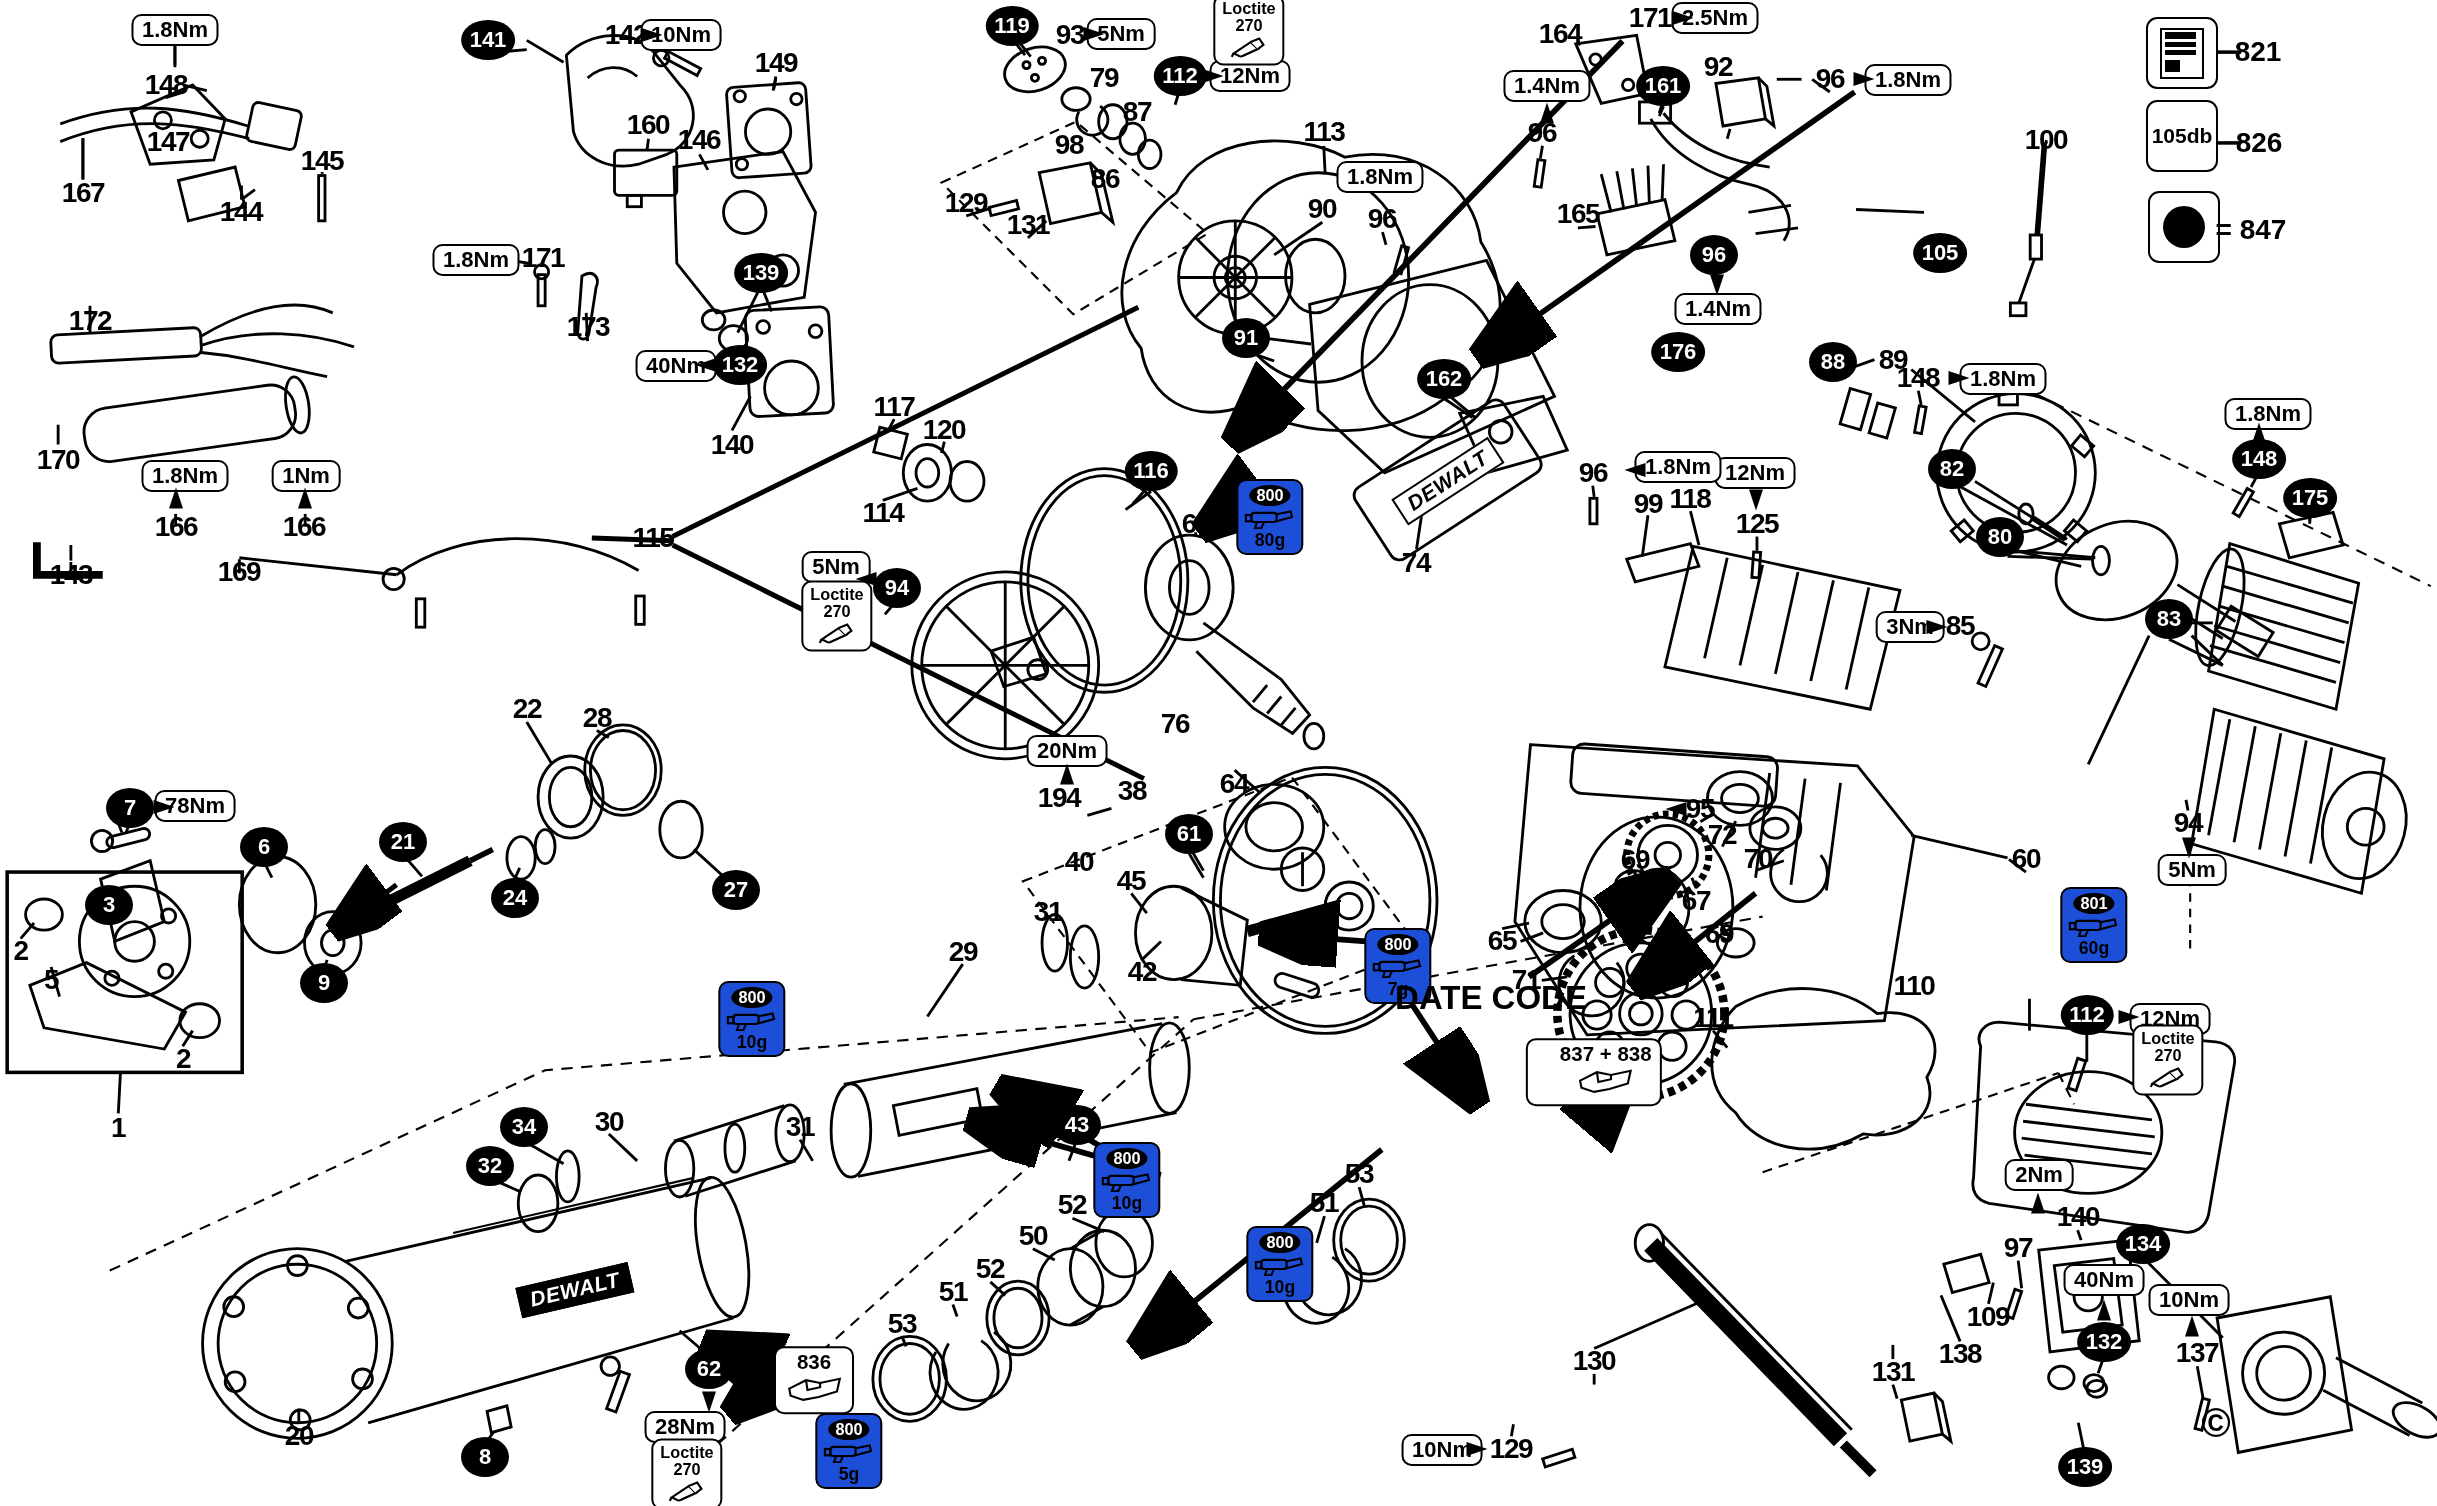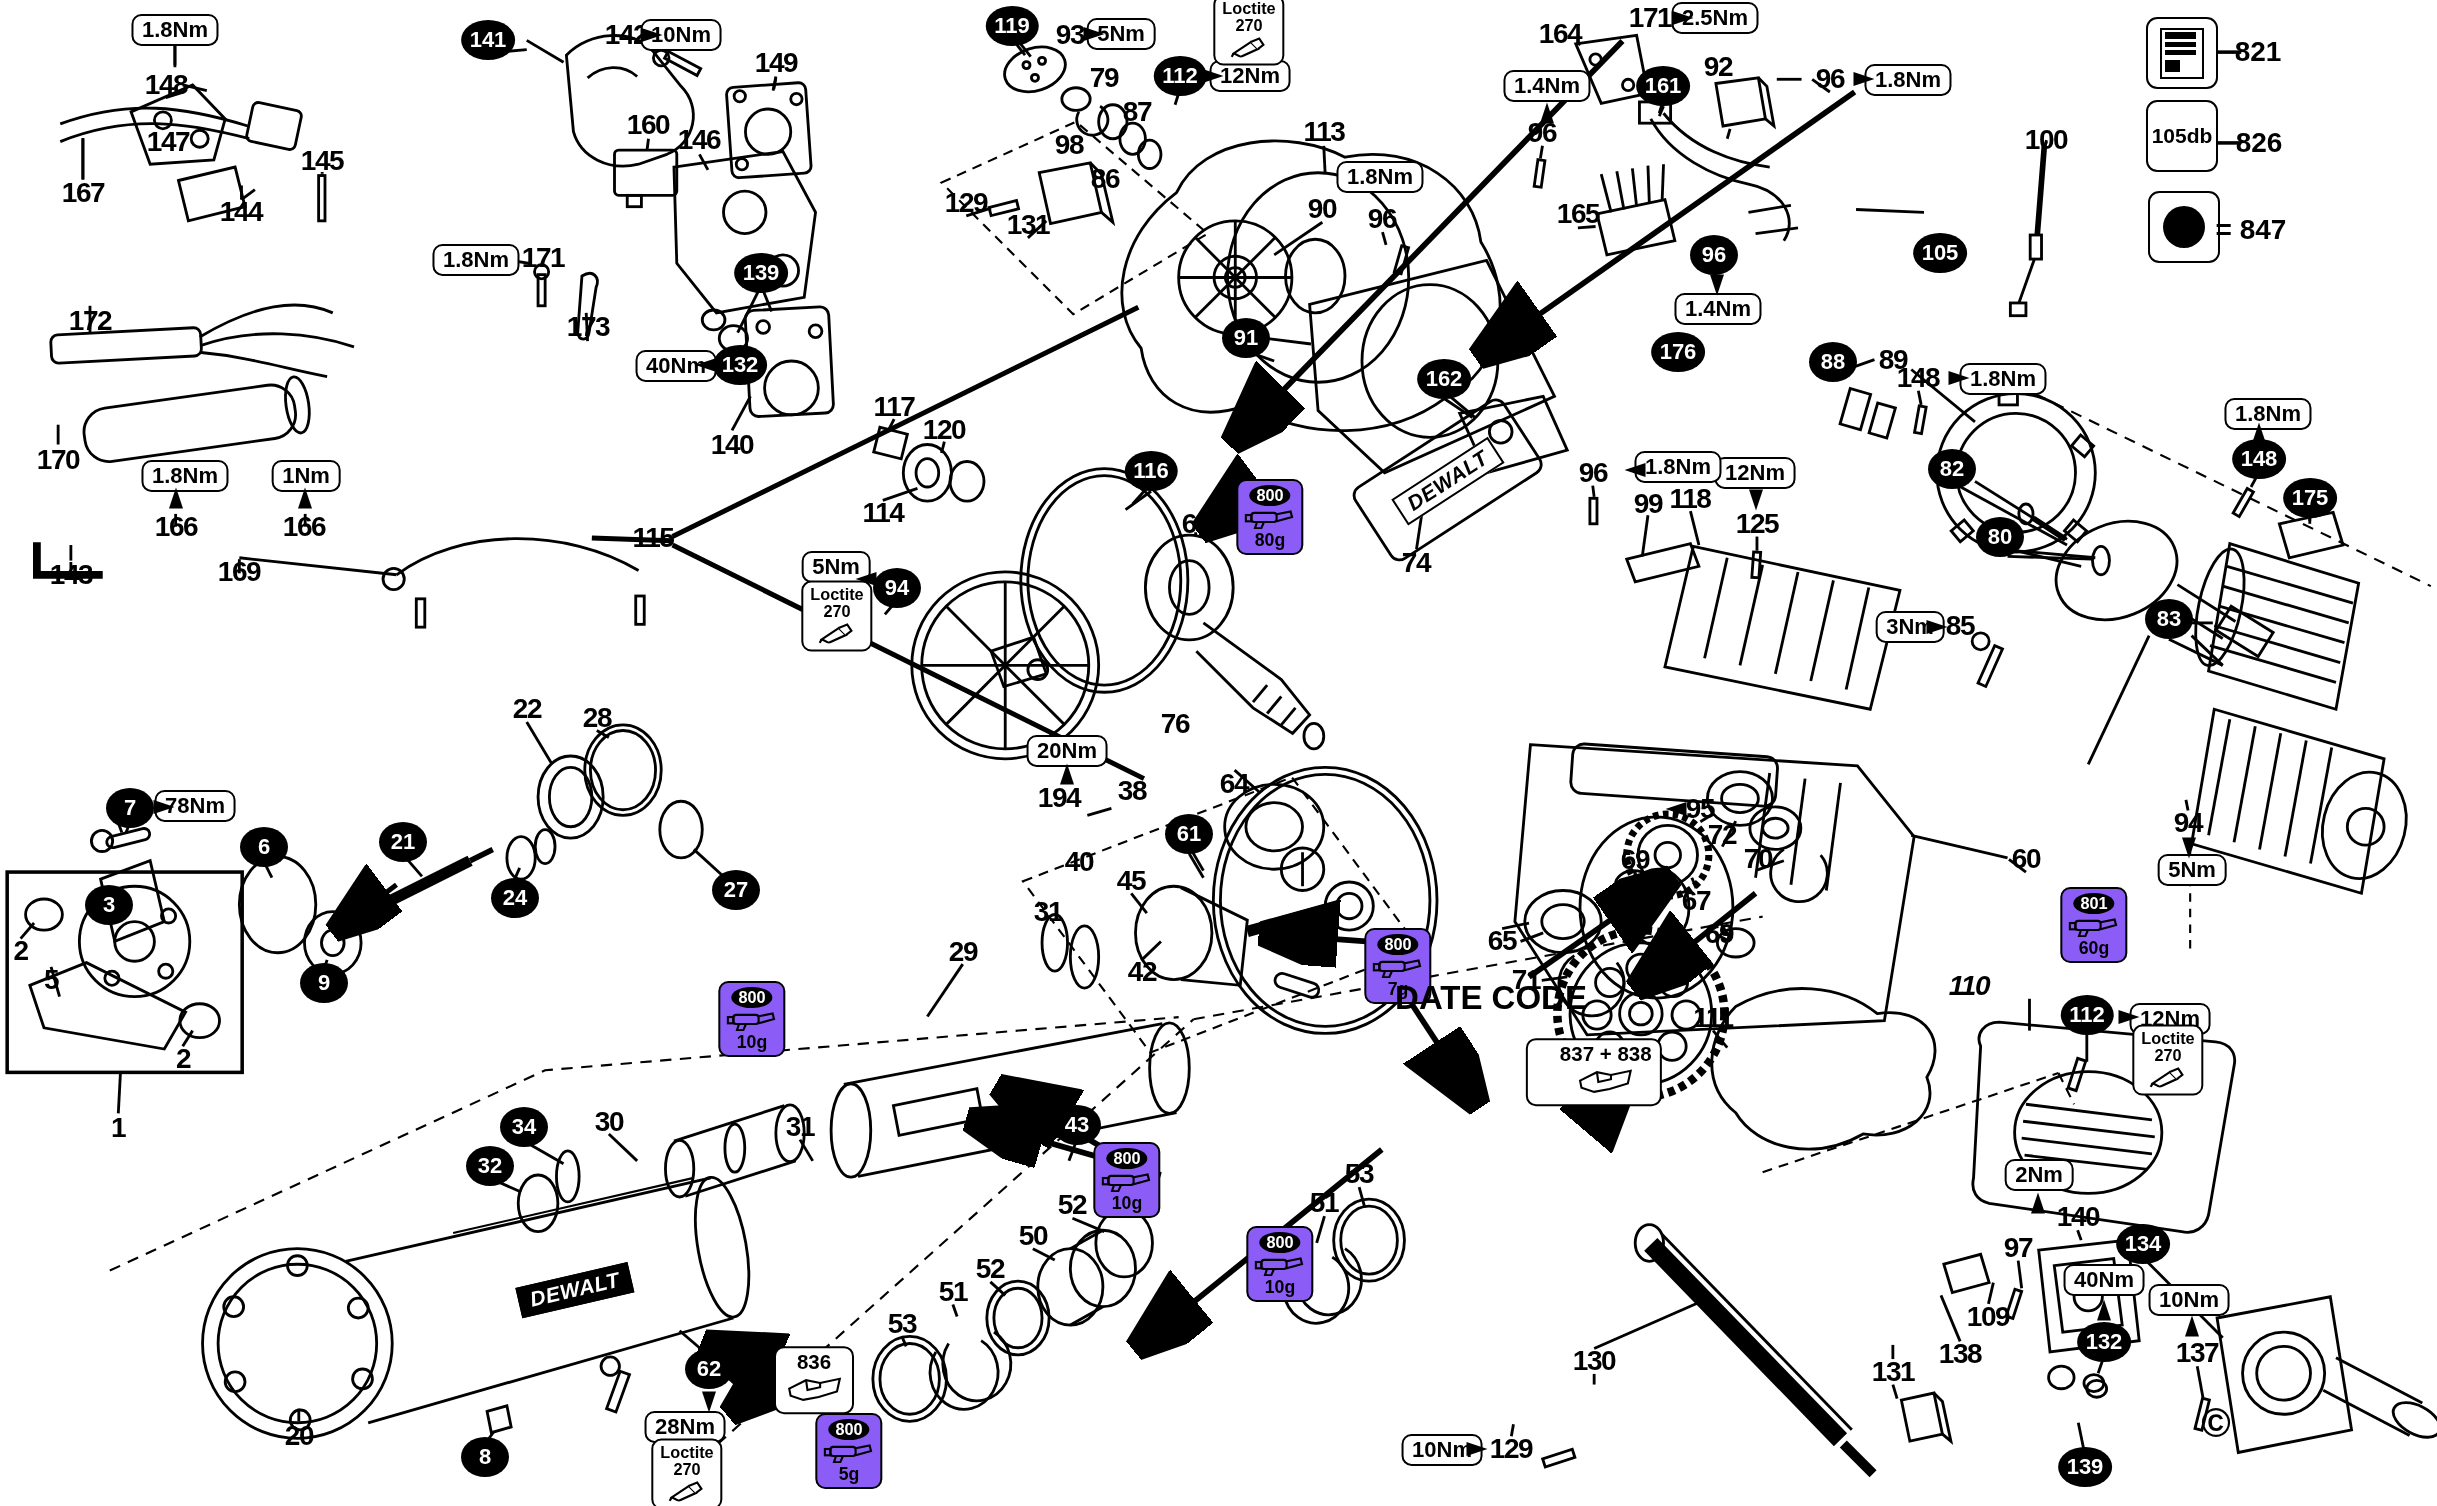--- a/index.html
+++ b/index.html
@@ -8,21 +8,21 @@
   #decor{position:absolute;left:0;top:0;}
   #overlay{position:absolute;left:0;top:0;width:100%;height:100%;}
   #overlay>div{position:absolute;transform:translate(-50%,-50%);}
   .pn{font-size:28px;font-weight:700;letter-spacing:-1.4px;white-space:nowrap;}
   .balloon{background:#000;color:#fff;font-weight:700;font-size:22px;border-radius:50%;
            min-width:31px;padding:0 8.5px;height:40px;line-height:40px;text-align:center;white-space:nowrap;}
   .tq{background:#fff;border:2.8px solid #000;border-radius:10px;font-size:22px;font-weight:700;
       padding:1.4px 8.5px;white-space:nowrap;line-height:1.15;}
   .loctite{background:#fff;border:2.8px solid #000;border-radius:10px;font-size:16.3px;font-weight:700;
            text-align:center;padding:2.8px 7px;line-height:1.05;}
-  .grease{background:#8b5cf6;border:2.8px solid #000;border-radius:10px;text-align:center;
+  .grease{background:#1d4ed8;border:2.8px solid #000;border-radius:10px;text-align:center;
           padding:3.5px 5.7px;line-height:1.0;}
   .goval{display:block;margin:0 auto 1.4px;background:#000;color:#fff;border-radius:50%;
          font-size:16.3px;font-weight:700;padding:2.8px 7px;width:max-content;}
   .gqty{display:block;font-size:17.7px;font-weight:700;margin-top:0.7px;}
   .bx{background:#fff;border:2.8px solid #000;border-radius:10px;font-size:20.5px;font-weight:700;
       text-align:center;padding:2.8px 8.5px;line-height:1.1;}
   .datecode{font-size:33px;font-weight:700;letter-spacing:0px;white-space:nowrap;}
   .copyright{font-size:40px;font-weight:700;}
   .brand{border:2.8px solid #000;background:#000;color:#fff;font-weight:700;font-style:italic;
          font-size:21px;letter-spacing:0.7px;padding:1.4px 10px;white-space:nowrap;}
@@ -739,21 +739,21 @@
       <div class="pn" style="left: 1713px; top: 1018px;">111</div>
       <div class="pn" style="left: 1502px; top: 941px;">65</div>
       <div class="pn" style="left: 1526px; top: 980px;">71</div>
       <div class="pn" style="left: 1635px; top: 860px;">69</div>
       <div class="pn" style="left: 1696px; top: 901px;">67</div>
       <div class="pn" style="left: 1719px; top: 934px;">69</div>
       <div class="pn" style="left: 1700px; top: 809px;">95</div>
       <div class="pn" style="left: 1722px; top: 835px;">72</div>
       <div class="pn" style="left: 1758px; top: 859px;">70</div>
       <div class="pn" style="left: 2026px; top: 859px;">60</div>
-      <div class="pn" style="left: 1969px; top: 986px; font-style: italic;">110</div>
+      <div class="pn" style="left: 1914px; top: 986px;">110</div>
       <div class="pn" style="left: 2018px; top: 1248px;">97</div>
       <div class="pn" style="left: 2078px; top: 1217px;">140</div>
       <div class="pn" style="left: 1988px; top: 1317px;">109</div>
       <div class="pn" style="left: 1960px; top: 1354px;">138</div>
       <div class="pn" style="left: 2197px; top: 1353px;">137</div>
       <div class="pn" style="left: 1594px; top: 1361px;">130</div>
       <div class="pn" style="left: 1511px; top: 1449px;">129</div>
       <div class="pn" style="left: 1893px; top: 1372px;">131</div>
       <div class="pn" style="left: 1960px; top: 626px;">85</div>
       <div class="pn" style="left: 2188px; top: 823px;">94</div>

